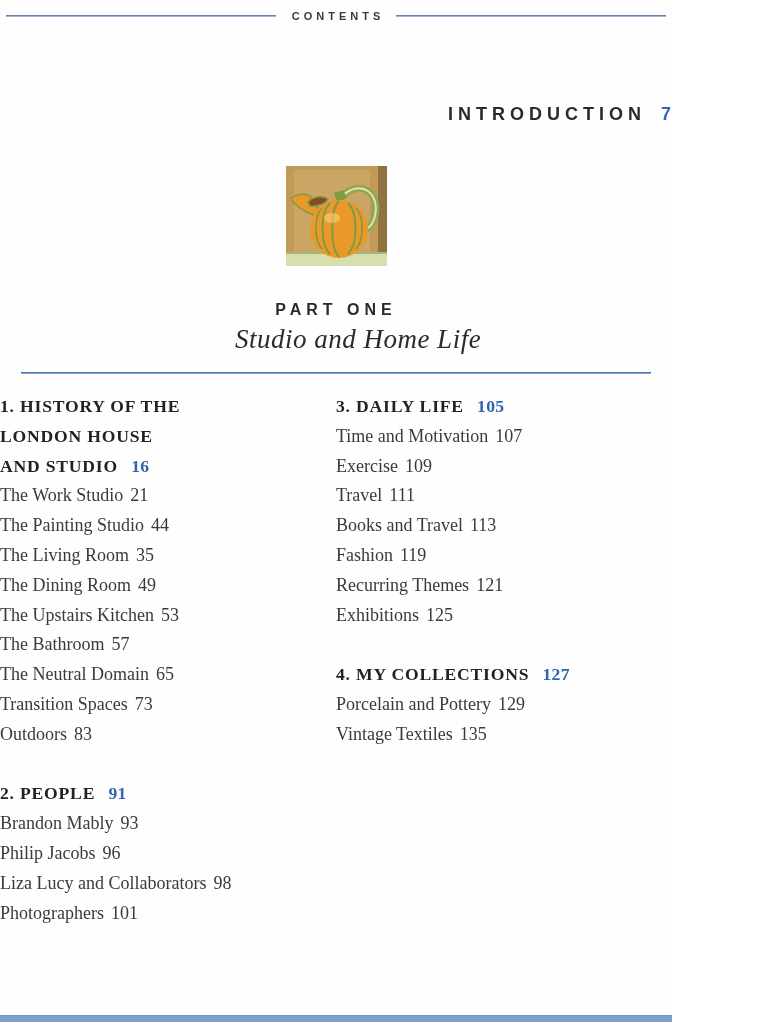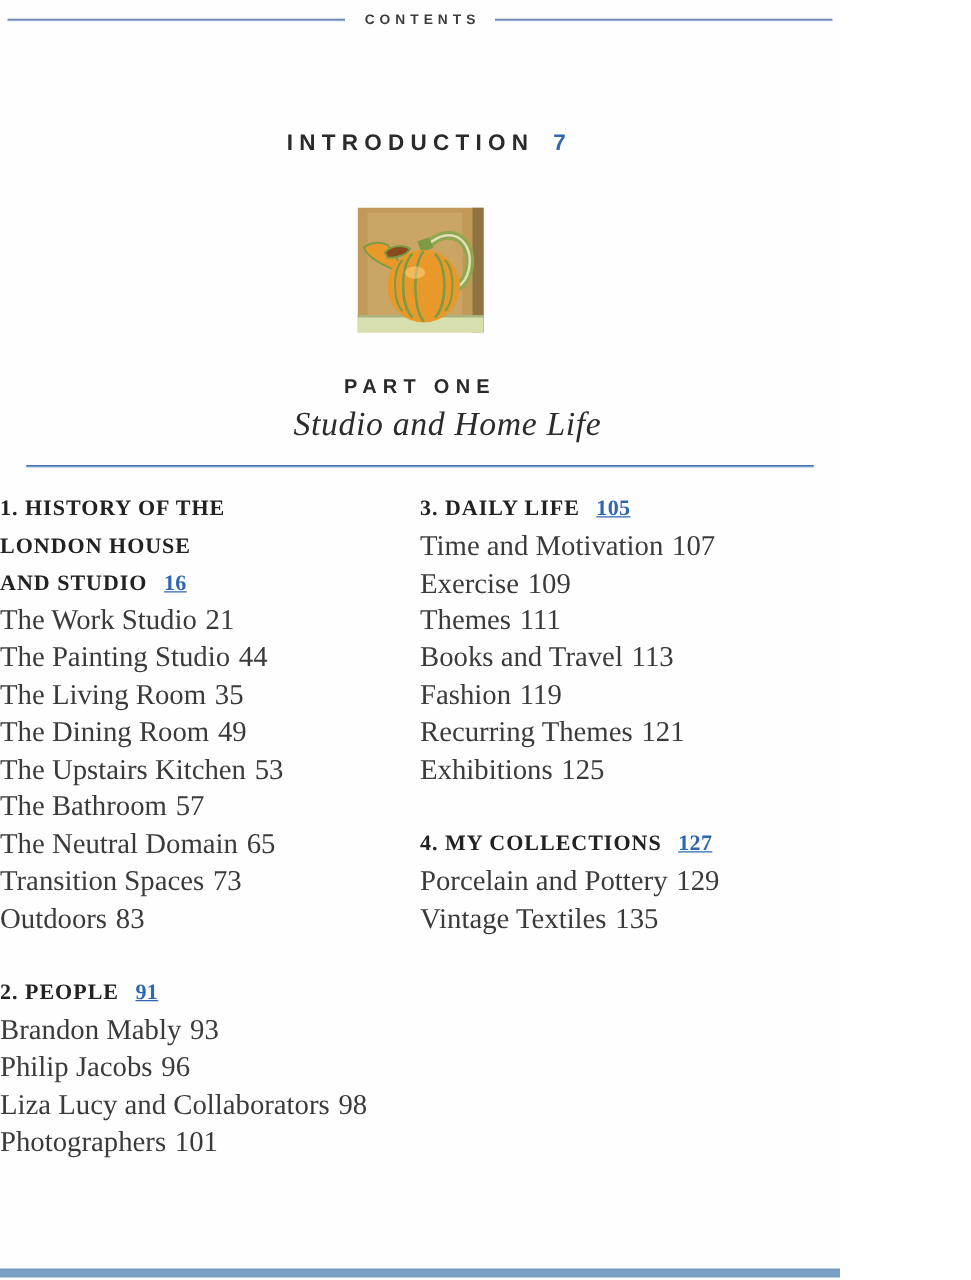--- a/index.html
+++ b/index.html
@@ -24,21 +24,21 @@
   .contents-bar{display:flex;align-items:center;padding:10px 6px 0 6px;}
   .hr-line{flex:1;height:2px;background:linear-gradient(to bottom,var(--rule-blue-dark),var(--rule-blue-light));}
   .contents-title{
     font-family:"Liberation Sans", sans-serif;
     font-size:11px;font-weight:700;letter-spacing:4px;
     color:#3c3c3c;margin:0 12px 0 16px;white-space:nowrap;
   }
 
   
   .intro{
-    text-align:center;margin-top:82px;
+    text-align:right;margin-top:82px;
     font-family:"Liberation Sans", sans-serif;
     font-weight:700;font-size:18px;letter-spacing:5px;color:#2a2a2a;
     white-space:nowrap;
     padding-left:11px;
   }
   .intro .pg{color:var(--accent-blue);margin-left:5px;letter-spacing:1px;}
 
   
   .photo-wrap{margin:41px auto 0 auto;width:101px;height:100px;display:block;}
 
@@ -52,24 +52,24 @@
     font-style:italic;font-size:27px;color:#2b2b2b;margin-top:5px;font-weight:500;
     letter-spacing:0.5px;
     padding-left:44px;
   }
   .divider{height:2px;width:630px;margin:17px auto 0 auto;
     background:linear-gradient(to bottom,var(--divider-blue),#9db8dc);}
 
   
   .columns{display:flex;margin-top:18px;}
   .col{width:50%;}
-  .row{height:29.8px;line-height:29.8px;font-size:23px;white-space:nowrap;}
+  .row{height:29.8px;line-height:29.8px;font-size:18px;white-space:nowrap;}
   .chap{font-family:"Liberation Serif", serif;font-weight:700;color:var(--text-dark);
     letter-spacing:0.8px;font-size:17.6px;}
-  .chap .pg-blue{color:var(--accent-blue);margin-left:8px;letter-spacing:0.3px;text-decoration:underline;}
+  .chap .pg-blue{color:var(--accent-blue);margin-left:8px;letter-spacing:0.3px;}
   .entry{color:var(--text-body);}
   .entry .pg{margin-left:7px;}
   .spacer{height:29.8px;}
 
   
   .footer-bar{position:absolute;left:0;right:0;bottom:2px;height:6px;
     background:var(--footer-bar);border-top:1px solid #6e95bb;}
 </style>
 </head>
 <body>
@@ -151,21 +151,21 @@
       <div class="row entry"><span>Photographers</span><span class="pg">101</span></div>
     </div>
 
     <div class="col">
       <div class="row chap">
         <span>3. DAILY LIFE</span>
         <span class="pg-blue">105</span>
       </div>
       <div class="row entry"><span>Time and Motivation</span><span class="pg">107</span></div>
       <div class="row entry"><span>Exercise</span><span class="pg">109</span></div>
-      <div class="row entry"><span>Themes</span><span class="pg">111</span></div>
+      <div class="row entry"><span>Travel</span><span class="pg">111</span></div>
       <div class="row entry"><span>Books and Travel</span><span class="pg">113</span></div>
       <div class="row entry"><span>Fashion</span><span class="pg">119</span></div>
       <div class="row entry"><span>Recurring Themes</span><span class="pg">121</span></div>
       <div class="row entry"><span>Exhibitions</span><span class="pg">125</span></div>
 
       <div class="spacer"></div>
 
       <div class="row chap">
         <span>4. MY COLLECTIONS</span>
         <span class="pg-blue">127</span>

